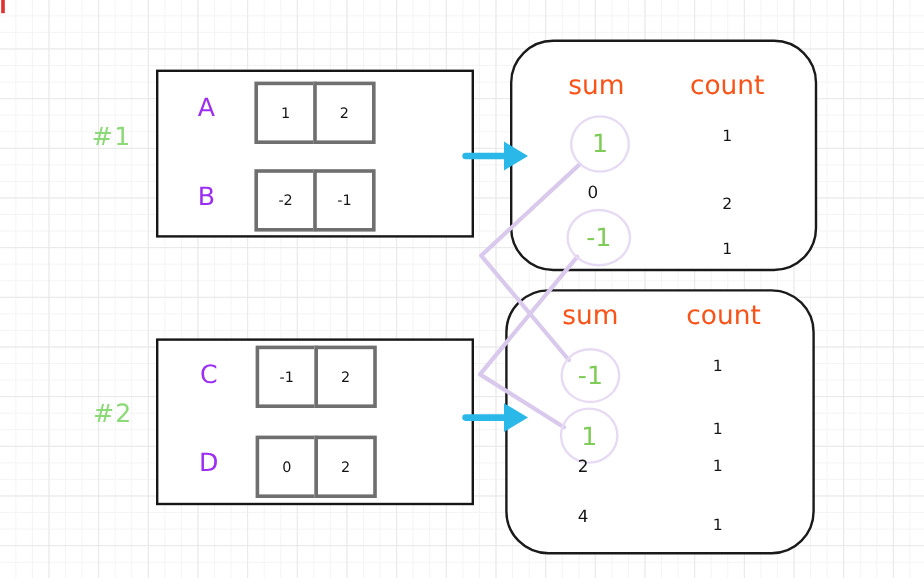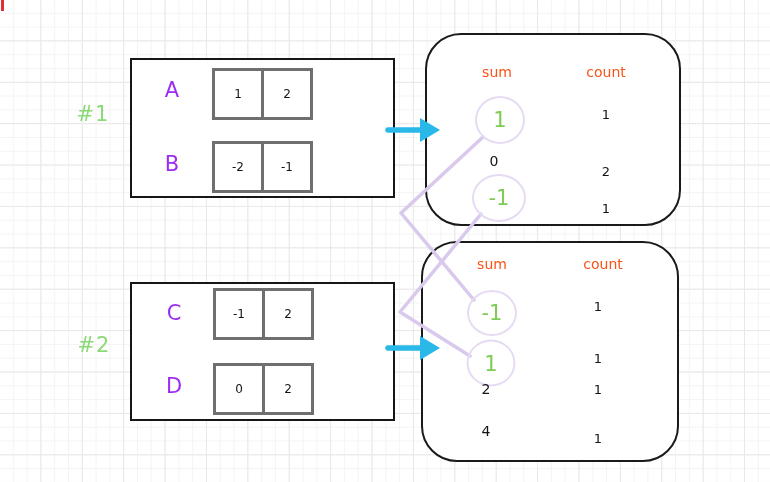--- a/index.html
+++ b/index.html
@@ -29,21 +29,21 @@
   }
   .glabel{font-size:21px;letter-spacing:1px;}
   .arr-name{font-size:21px;}
   .cell-row{position:absolute;display:flex;}
   .cell{
     width:46px;height:46px;border:3px solid #6f6f6f;background:#ffffff;
     display:flex;align-items:center;justify-content:center;
     font-size:12px;color:#141414;
   }
   .cell + .cell{margin-left:-3px;}
-  .hdr{font-size:14px;}
+  .hdr{font-size:22px;}
   .sum-plain{font-size:14px;color:#141414;}
   .count-val{font-size:13px;color:#141414;}
   .hl-circle{
     position:absolute;transform:translate(-50%,-50%);
     border:2px solid #e7dbf4;border-radius:50%;
     display:flex;align-items:center;justify-content:center;
     font-size:21px;background:transparent;
   }
   .red-marker{position:absolute;left:1px;top:0;width:3px;height:11px;}
   svg{position:absolute;left:0;top:0;pointer-events:none;}

